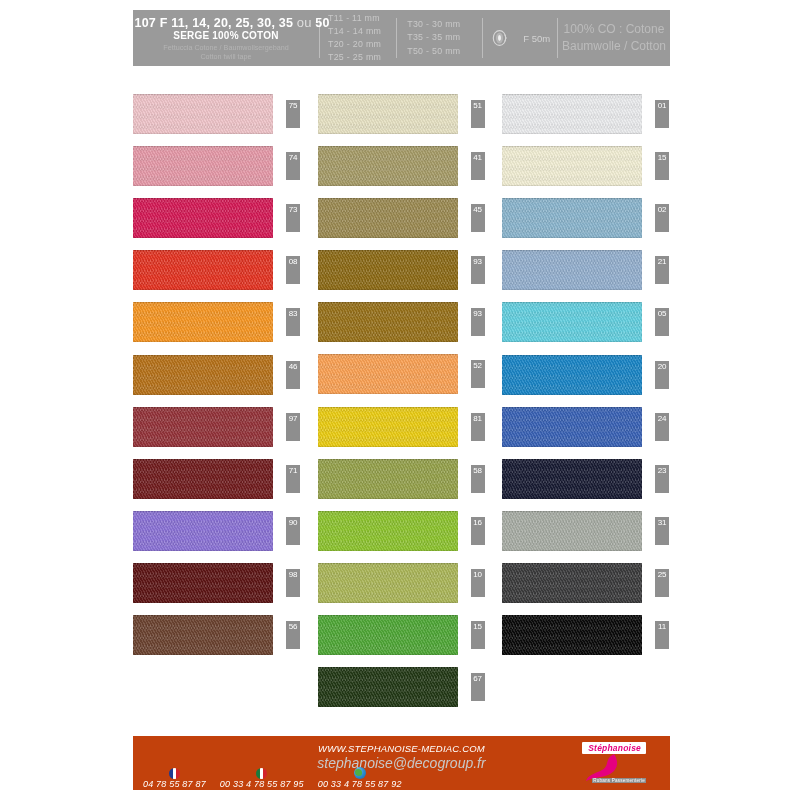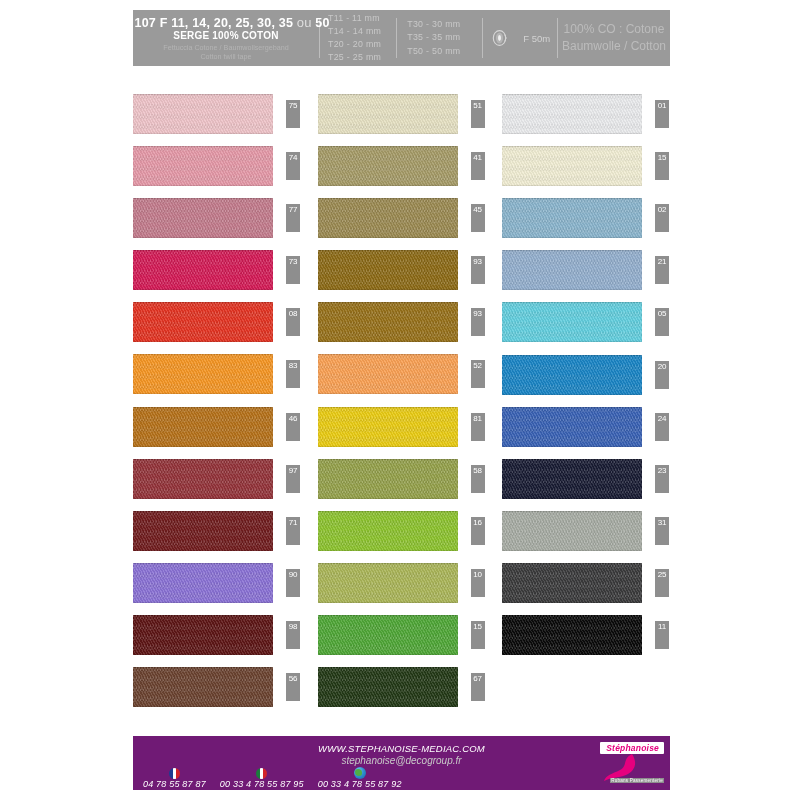--- a/index.html
+++ b/index.html
@@ -210,39 +210,39 @@
     font-family: "Liberation Sans", sans-serif;
   }
 
   
   .footer-bar {
     position: absolute;
     left: 133px;
     top: 736px;
     width: 537px;
     height: 54px;
-    background: #701a75;
+    background: #c2410c;
   }
   .foot-web {
     position: absolute;
     left: 0; right: 0;
     top: 7px;
     text-align: center;
     color: #ffffff;
     font-size: 9.5px;
     font-style: italic;
     letter-spacing: .2px;
   }
   .foot-mail {
     position: absolute;
     left: 0; right: 0;
     top: 19px;
     text-align: center;
     color: #c8c8c8;
-    font-size: 10px;
+    font-size: 14px;
     font-style: italic;
   }
   .foot-phones {
     position: absolute;
     left: 10px;
     top: 31px;
     width: 420px;
     display: flex;
     align-items: center;
     gap: 14px;
@@ -285,21 +285,21 @@
     content: "";
     position: absolute;
     left: 1.5px; top: 2px;
     width: 7px; height: 7px;
     background: #4fae45;
     border-radius: 45% 55% 40% 60%;
   }
 
   .brand {
     position: absolute;
-    right: 6px;
+    right: 24px;
     top: 6px;
     width: 84px;
     height: 42px;
   }
   .brand-name {
     position: absolute;
     right: 0; top: 0;
     background: #ffffff;
     color: #e5007e;
     font-size: 8.5px;
@@ -394,26 +394,20 @@
           </div>
           <div class="code-chip">75</div>
         </div>
         <div class="swatch-row">
           <div class="swatch" style="background: rgb(228, 152, 167);">
             <div class="swatch-edge"></div>
           </div>
           <div class="code-chip">74</div>
         </div>
         <div class="swatch-row">
-          <div class="swatch" style="background: rgb(194, 123, 140);">
-            <div class="swatch-edge"></div>
-          </div>
-          <div class="code-chip">77</div>
-        </div>
-        <div class="swatch-row">
           <div class="swatch" style="background: rgb(211, 27, 86);">
             <div class="swatch-edge"></div>
           </div>
           <div class="code-chip">73</div>
         </div>
         <div class="swatch-row">
           <div class="swatch" style="background: rgb(226, 52, 35);">
             <div class="swatch-edge"></div>
           </div>
           <div class="code-chip">08</div>

